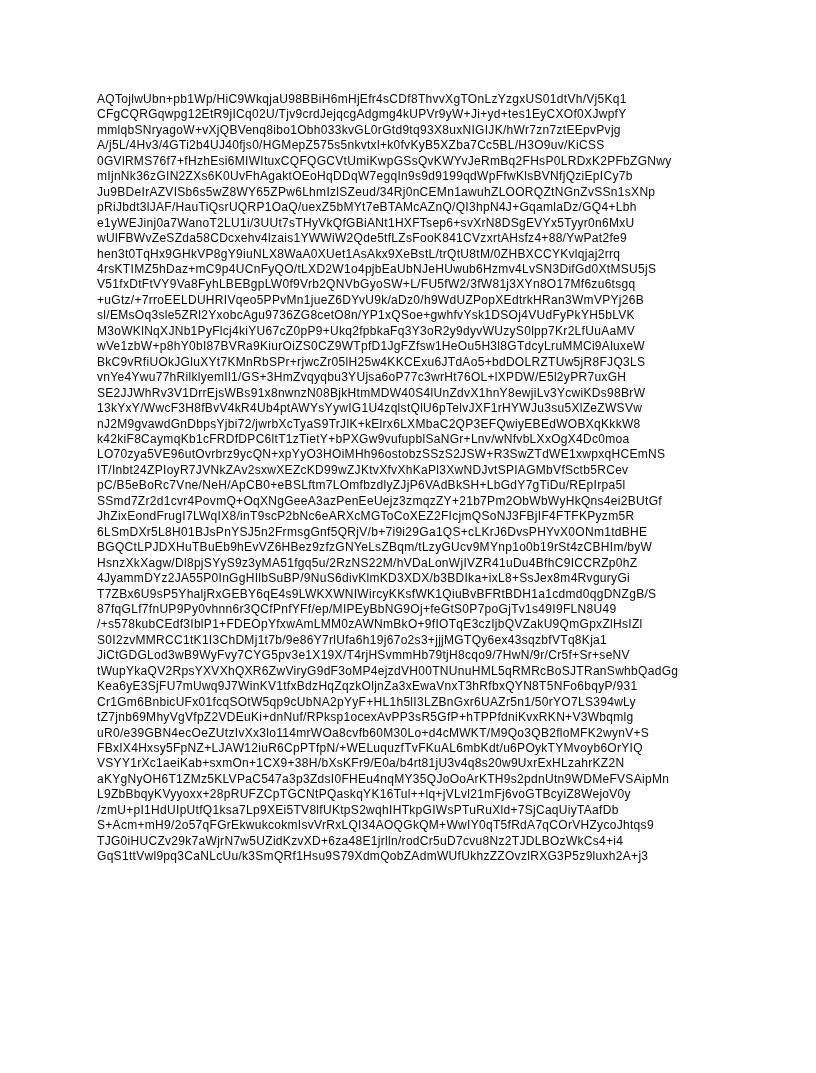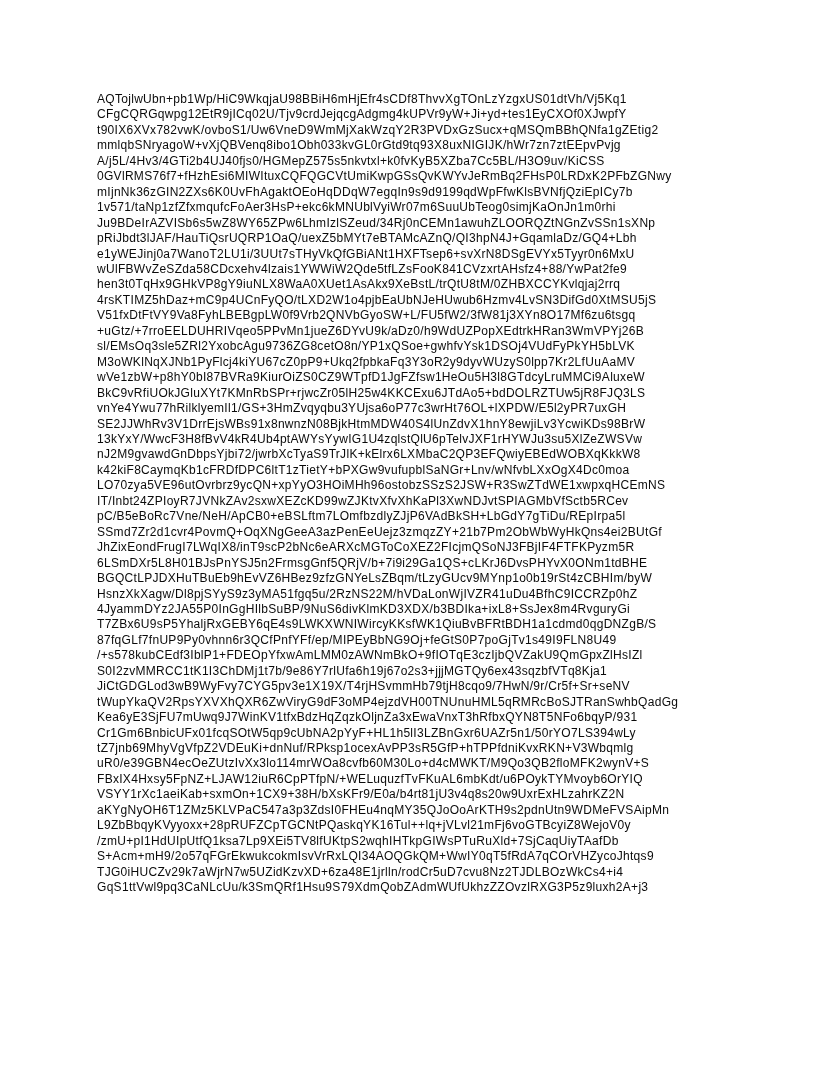--- a/index.html
+++ b/index.html
@@ -37,26 +37,24 @@
     color: #0a0a0a;
   }
 </style>
 </head>
 <body>
 
 <div class="page">
   <div class="text-block">
       <div class="text-line">AQTojlwUbn+pb1Wp/HiC9WkqjaU98BBiH6mHjEfr4sCDf8ThvvXgTOnLzYzgxUS01dtVh/Vj5Kq1</div>
       <div class="text-line">CFgCQRGqwpg12EtR9jICq02U/Tjv9crdJejqcgAdgmg4kUPVr9yW+Ji+yd+tes1EyCXOf0XJwpfY</div>
-      <div class="text-line">t90IX6XVx782vwK/ovboS1/Uw6VneD9WmMjXakWzqY2R3PVDxGzSucx+qMSQmBBhQNfa1gZEtig2</div>
       <div class="text-line">mmlqbSNryagoW+vXjQBVenq8ibo1Obh033kvGL0rGtd9tq93X8uxNIGIJK/hWr7zn7ztEEpvPvjg</div>
       <div class="text-line">A/j5L/4Hv3/4GTi2b4UJ40fjs0/HGMepZ575s5nkvtxl+k0fvKyB5XZba7Cc5BL/H3O9uv/KiCSS</div>
       <div class="text-line">0GVlRMS76f7+fHzhEsi6MIWItuxCQFQGCVtUmiKwpGSsQvKWYvJeRmBq2FHsP0LRDxK2PFbZGNwy</div>
       <div class="text-line">mIjnNk36zGIN2ZXs6K0UvFhAgaktOEoHqDDqW7egqIn9s9d9199qdWpFfwKlsBVNfjQziEpICy7b</div>
-      <div class="text-line">1v571/taNp1zfZfxmqufcFoAer3HsP+ekc6kMNUblVyiWr07m6SuuUbTeog0simjKaOnJn1m0rhi</div>
       <div class="text-line">Ju9BDeIrAZVISb6s5wZ8WY65ZPw6LhmIzlSZeud/34Rj0nCEMn1awuhZLOORQZtNGnZvSSn1sXNp</div>
       <div class="text-line">pRiJbdt3lJAF/HauTiQsrUQRP1OaQ/uexZ5bMYt7eBTAMcAZnQ/QI3hpN4J+GqamlaDz/GQ4+Lbh</div>
       <div class="text-line">e1yWEJinj0a7WanoT2LU1i/3UUt7sTHyVkQfGBiANt1HXFTsep6+svXrN8DSgEVYx5Tyyr0n6MxU</div>
       <div class="text-line">wUlFBWvZeSZda58CDcxehv4lzais1YWWiW2Qde5tfLZsFooK841CVzxrtAHsfz4+88/YwPat2fe9</div>
       <div class="text-line">hen3t0TqHx9GHkVP8gY9iuNLX8WaA0XUet1AsAkx9XeBstL/trQtU8tM/0ZHBXCCYKvlqjaj2rrq</div>
       <div class="text-line">4rsKTIMZ5hDaz+mC9p4UCnFyQO/tLXD2W1o4pjbEaUbNJeHUwub6Hzmv4LvSN3DifGd0XtMSU5jS</div>
       <div class="text-line">V51fxDtFtVY9Va8FyhLBEBgpLW0f9Vrb2QNVbGyoSW+L/FU5fW2/3fW81j3XYn8O17Mf6zu6tsgq</div>
       <div class="text-line">+uGtz/+7rroEELDUHRIVqeo5PPvMn1jueZ6DYvU9k/aDz0/h9WdUZPopXEdtrkHRan3WmVPYj26B</div>
       <div class="text-line">sl/EMsOq3sle5ZRl2YxobcAgu9736ZG8cetO8n/YP1xQSoe+gwhfvYsk1DSOj4VUdFyPkYH5bLVK</div>
       <div class="text-line">M3oWKlNqXJNb1PyFlcj4kiYU67cZ0pP9+Ukq2fpbkaFq3Y3oR2y9dyvWUzyS0lpp7Kr2LfUuAaMV</div>

